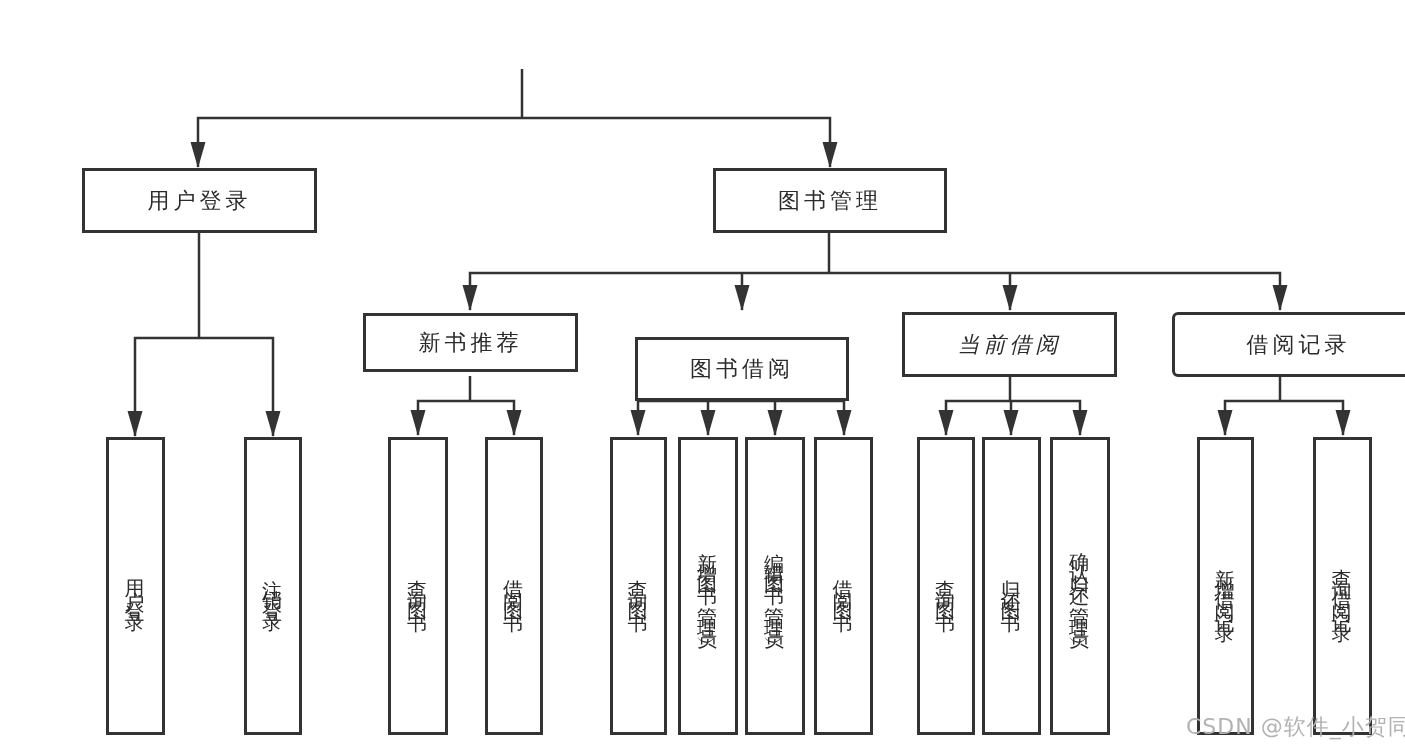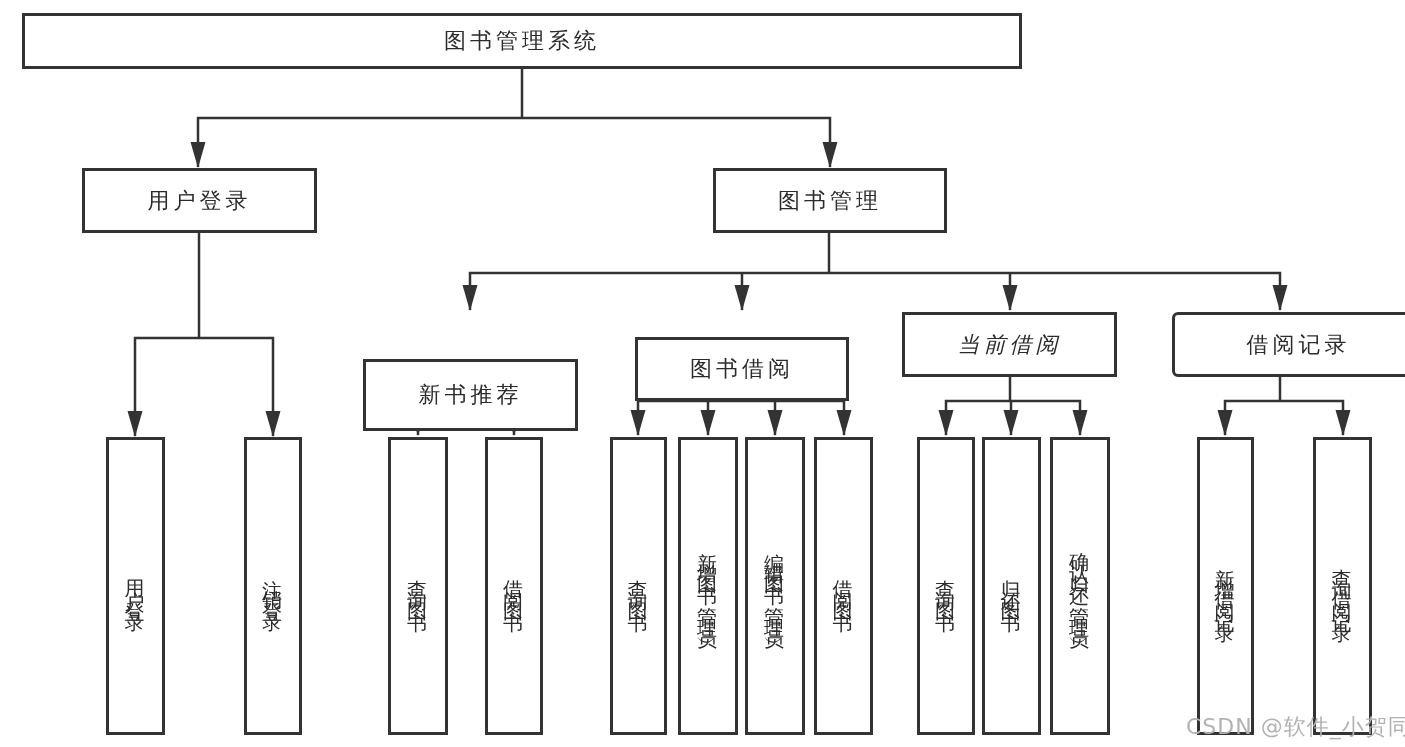--- a/index.html
+++ b/index.html
@@ -97,26 +97,25 @@
 
       <path d="M1010,376 L1010,401"></path>
       <path d="M946,435 L946,401 L1080,401 L1080,435" marker-start="url(#arw)" marker-end="url(#arw)"></path>
       <path d="M1011,401 L1011,435" marker-end="url(#arw)"></path>
 
       <path d="M1280,376 L1280,401"></path>
       <path d="M1225,435 L1225,401 L1343,401 L1343,435" marker-start="url(#arw)" marker-end="url(#arw)"></path>
     </g>
   </svg>
 
-  <div class="hbox" style="left:22px; top:13px; width:1000px; height:56px;">图书管理系统</div>
 
   <div class="hbox" style="left:82px; top:168px; width:235px; height:65px;">用户登录</div>
   <div class="hbox" style="left:713px; top:168px; width:234px; height:65px;">图书管理</div>
 
-  <div class="hbox" style="left:363px; top:313px; width:215px; height:72px;margin-top:46px;">新书推荐</div>
+  <div class="hbox" style="left:363px; top:313px; width:215px; height:59px;">新书推荐</div>
   <div class="hbox" style="left:635px; top:313px; width:214px; height:64px;margin-top:24px;">图书借阅</div>
   <div class="hbox" style="left:902px; top:312px; width:215px; height:65px;font-style:italic;">当前借阅</div>
   <div class="hbox" style="left:1172px; top:312px; width:253px; height:65px;border-radius:6px;">借阅记录</div>
 
   <div class="vbox" style="left:106px; width:59px;">用户登录</div>
   <div class="vbox" style="left:244px; width:58px;">注销登录</div>
 
   <div class="vbox" style="left:388px; width:60px;">查询图书</div>
   <div class="vbox" style="left:485px; width:58px;">借阅图书</div>
 

